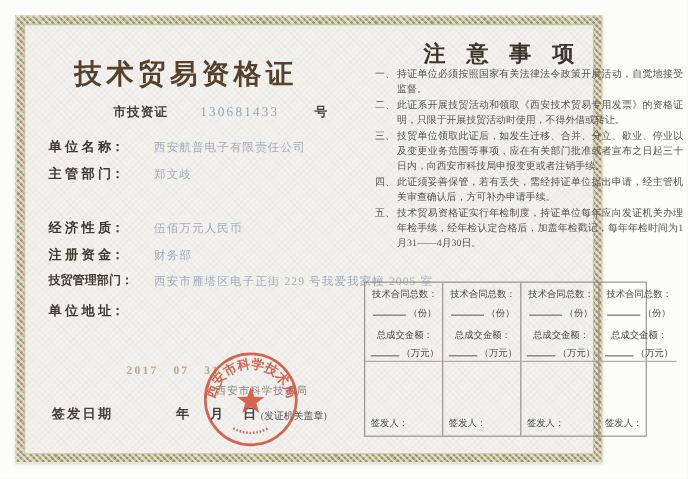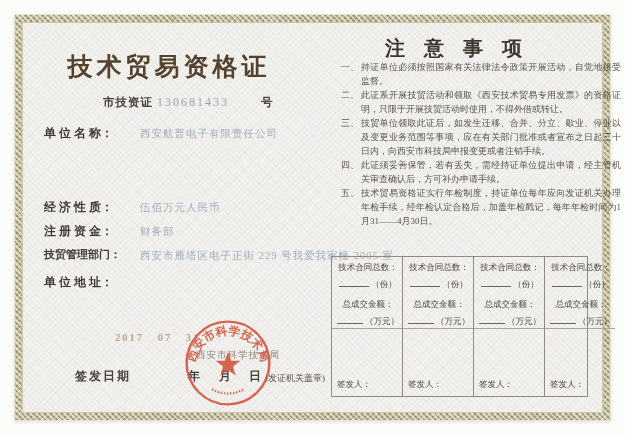--- a/index.html
+++ b/index.html
@@ -4,21 +4,21 @@
 <style>
   html,body{margin:0;padding:0;}
   body{
     width:625px;height:435px;
     background:#ffffff;
     font-family:"Liberation Serif","DejaVu Serif",serif;
     overflow:hidden;
   }
   .scan{position:relative;width:625px;height:435px;background:#fcfcfa;}
   .frame{
-    position:absolute;left:14px;top:14px;width:597px;height:407px;
+    position:absolute;left:14px;top:14px;width:534px;height:407px;
     background-color:#bdb692;
     background-image:
       repeating-linear-gradient(45deg, rgba(255,255,255,.55) 0 2px, rgba(0,0,0,0) 2px 4px),
       repeating-linear-gradient(-45deg, rgba(118,110,72,.45) 0 2px, rgba(0,0,0,0) 2px 4px);
     box-shadow:0 0 0 1px #e7e4d2 inset, 0 1px 3px rgba(0,0,0,.12);
   }
   .paper{
     position:absolute;inset:9px;
     background-color:#f2f1ed;
     background-image:
@@ -27,30 +27,30 @@
     box-shadow:0 0 0 1px #cdc7a8;
   }
   .abs{position:absolute;}
   
   .title{
     left:0;top:27px;width:292px;text-align:center;
     font-size:25px;font-weight:700;letter-spacing:4px;color:#55422e;
   }
   .certline{left:80px;top:69px;white-space:nowrap;}
   .certline .pfx{font-size:11.5px;font-weight:600;color:#45413b;letter-spacing:1px;}
-  .certline .num{font-size:12px;color:#9aa2b4;letter-spacing:2px;margin-left:0;}
+  .certline .num{font-size:12px;color:#9aa2b4;letter-spacing:2px;margin-left:25px;}
   .certline .sfx{font-size:11.5px;font-weight:600;color:#45413b;margin-left:28px;}
   .fieldrow{left:21px;height:16px;white-space:nowrap;}
   .flabel{display:inline-block;width:92px;font-size:12px;font-weight:600;color:#3f3b33;vertical-align:top;}
   .flabel.small{font-size:11px;width:92px;}
   .fvalue{display:inline-block;font-size:10.5px;color:#a4abbb;letter-spacing:1px;vertical-align:top;padding-top:2px;}
   .datestamp{left:92px;top:309px;font-size:10.5px;font-weight:600;color:#bca88e;letter-spacing:2px;word-spacing:9px;}
   .underlay{left:173px;top:326px;font-size:9.5px;color:#74705f;letter-spacing:1px;opacity:.85;}
   .issuerow{left:0;top:345px;width:320px;height:24px;}
-  .issuerow span{position:absolute;font-size:12px;font-weight:600;color:#45413b;margin-left:28px;}
+  .issuerow span{position:absolute;font-size:12px;font-weight:600;color:#45413b;}
   .issuerow .sfd{left:24px;letter-spacing:2px;}
   .issuerow .y{left:137px;} .issuerow .m{left:168px;} .issuerow .d{left:198px;}
   .issuerow .note{left:214px;top:4px;font-size:9px;font-weight:400;color:#55514a;letter-spacing:0;}
   .sealbox{left:158px;top:293px;width:94px;height:94px;opacity:.88;}
   
   .ntitle{left:300px;top:12px;width:268px;text-align:center;
     font-size:20px;font-weight:700;letter-spacing:7px;color:#3a372f;}
   .nlist{left:318px;top:37px;width:280px;font-size:9px;line-height:14px;color:#56534b;text-align:justify;}
   .nitem{position:relative;padding-left:20px;}
   .nnum{position:absolute;left:0;top:0;}
@@ -82,20 +82,24 @@
       <div class="abs certline">
         <span class="pfx">市技资证</span>
         <span class="num">130681433</span>
         <span class="sfx">号</span>
       </div>
 
       <div class="abs fieldrow" style="top:102px">
         <span class="flabel">单 位 名 称：</span>
         <span class="fvalue">西安航普电子有限责任公司</span>
       </div>
+      <div class="abs fieldrow" style="top:127px">
+        <span class="flabel">主 管 部 门：</span>
+        <span class="fvalue">郑文歧</span>
+      </div>
       <div class="abs fieldrow" style="top:176px">
         <span class="flabel">经 济 性 质：</span>
         <span class="fvalue">伍佰万元人民币</span>
       </div>
       <div class="abs fieldrow" style="top:200px">
         <span class="flabel">注 册 资 金：</span>
         <span class="fvalue">财务部</span>
       </div>
       <div class="abs fieldrow" style="top:224px">
         <span class="flabel small">技贸管理部门：</span>

